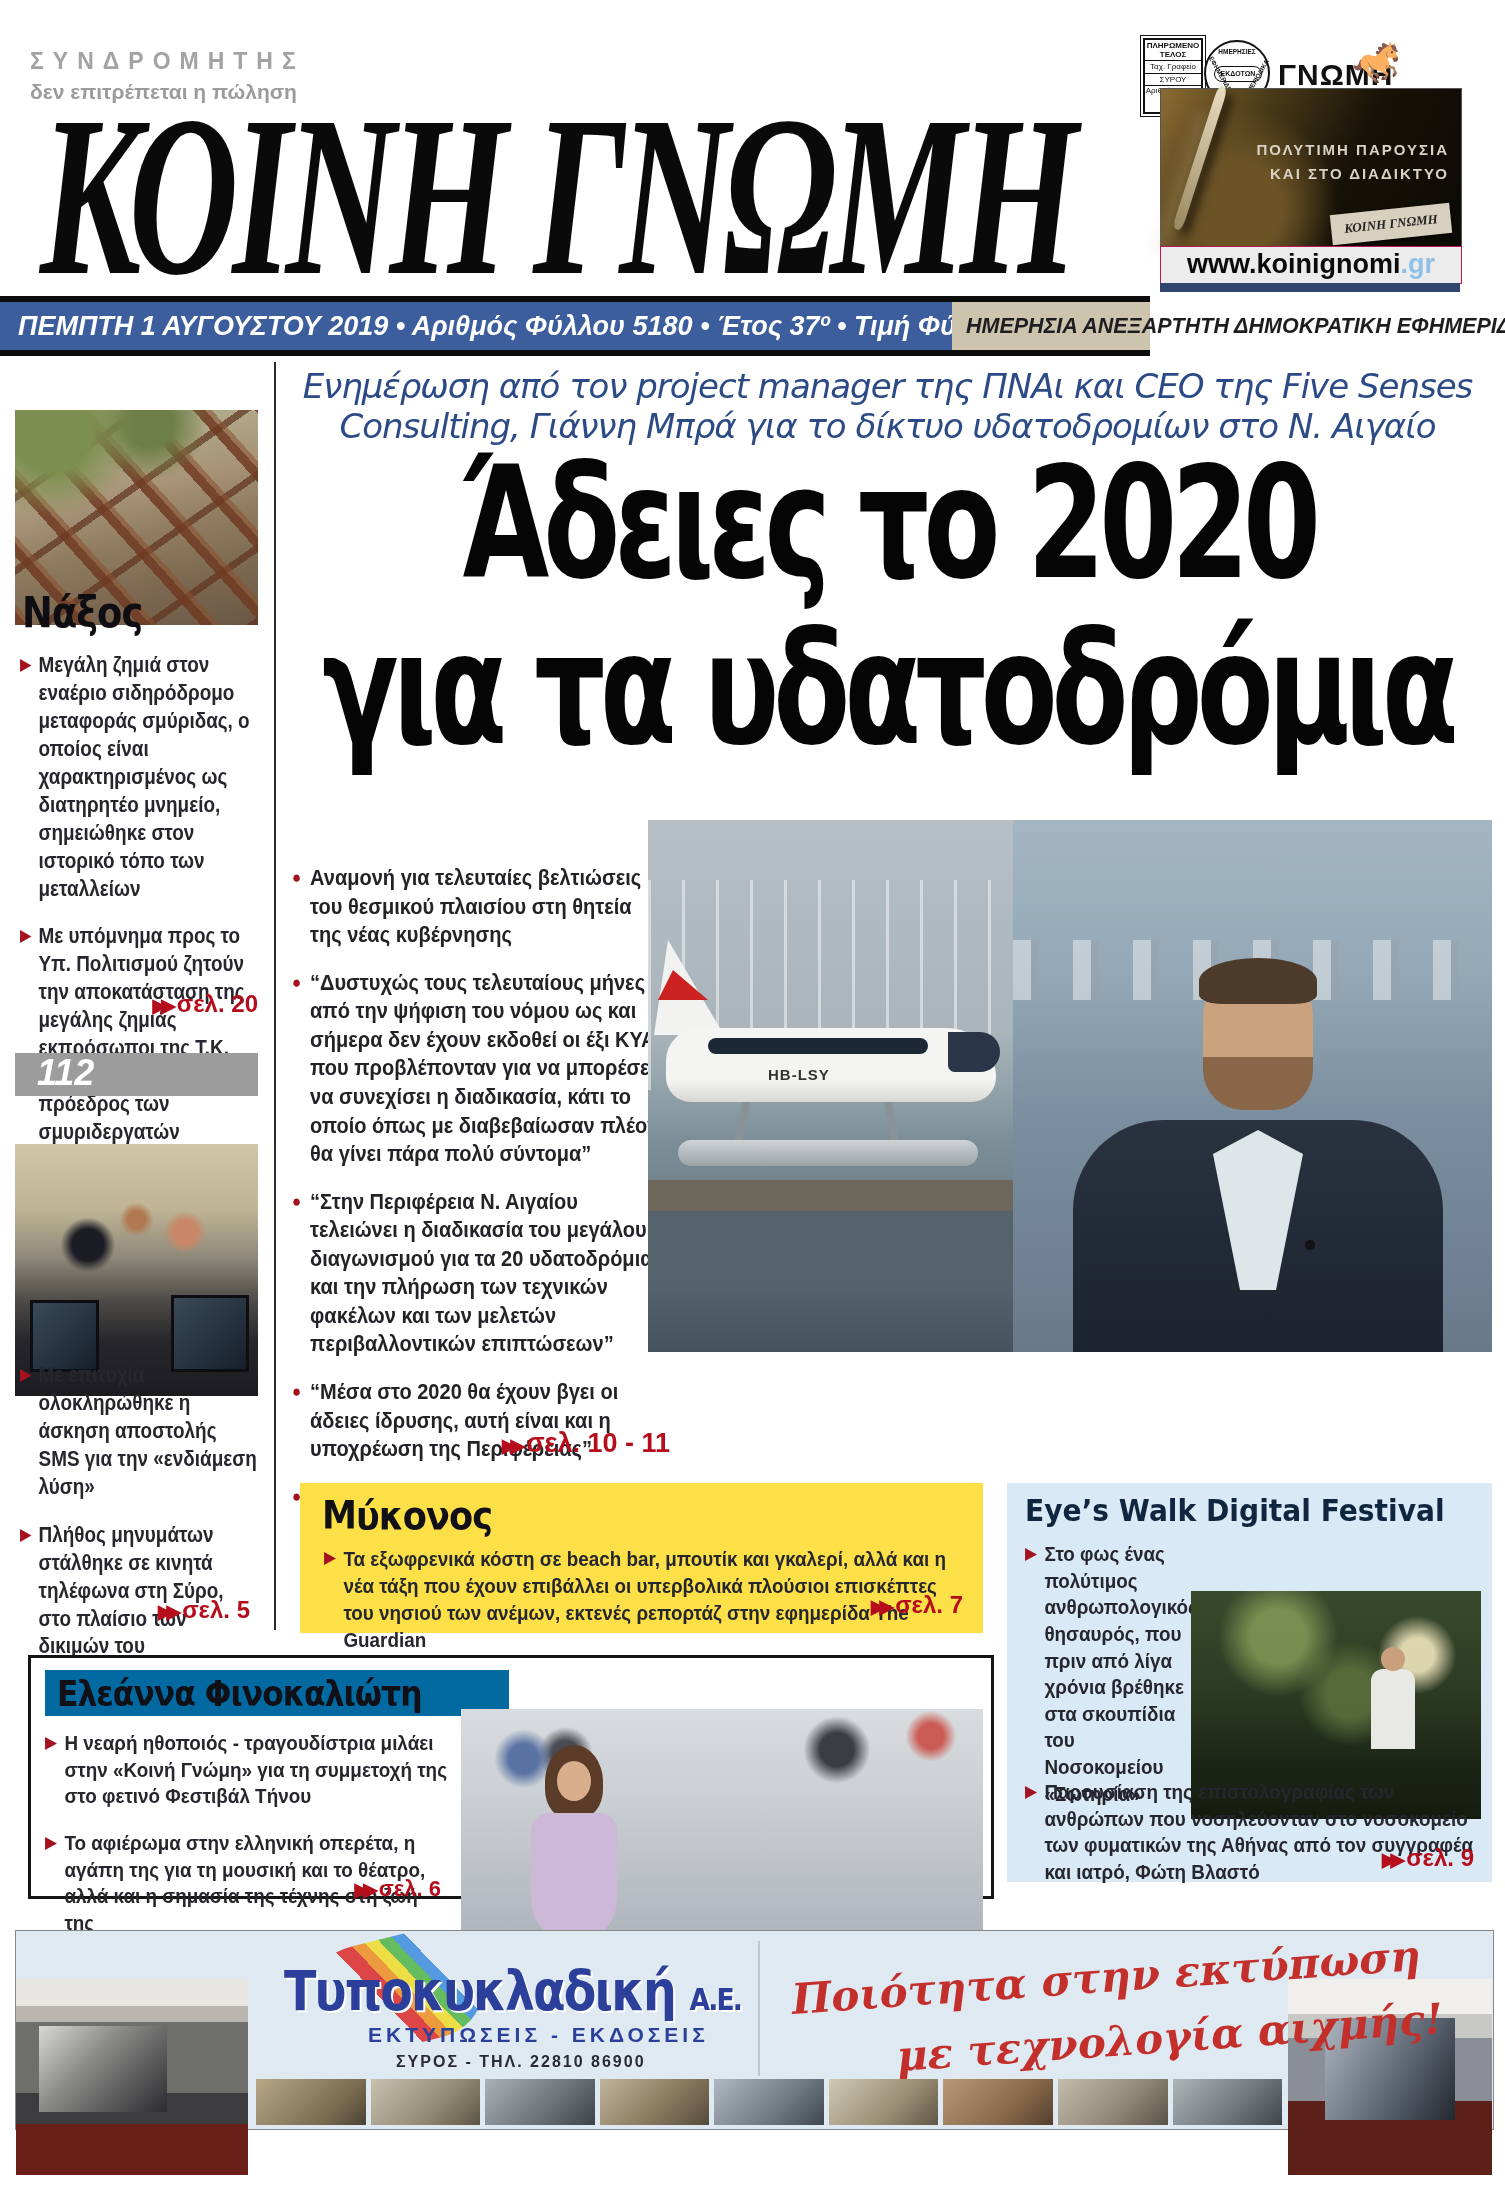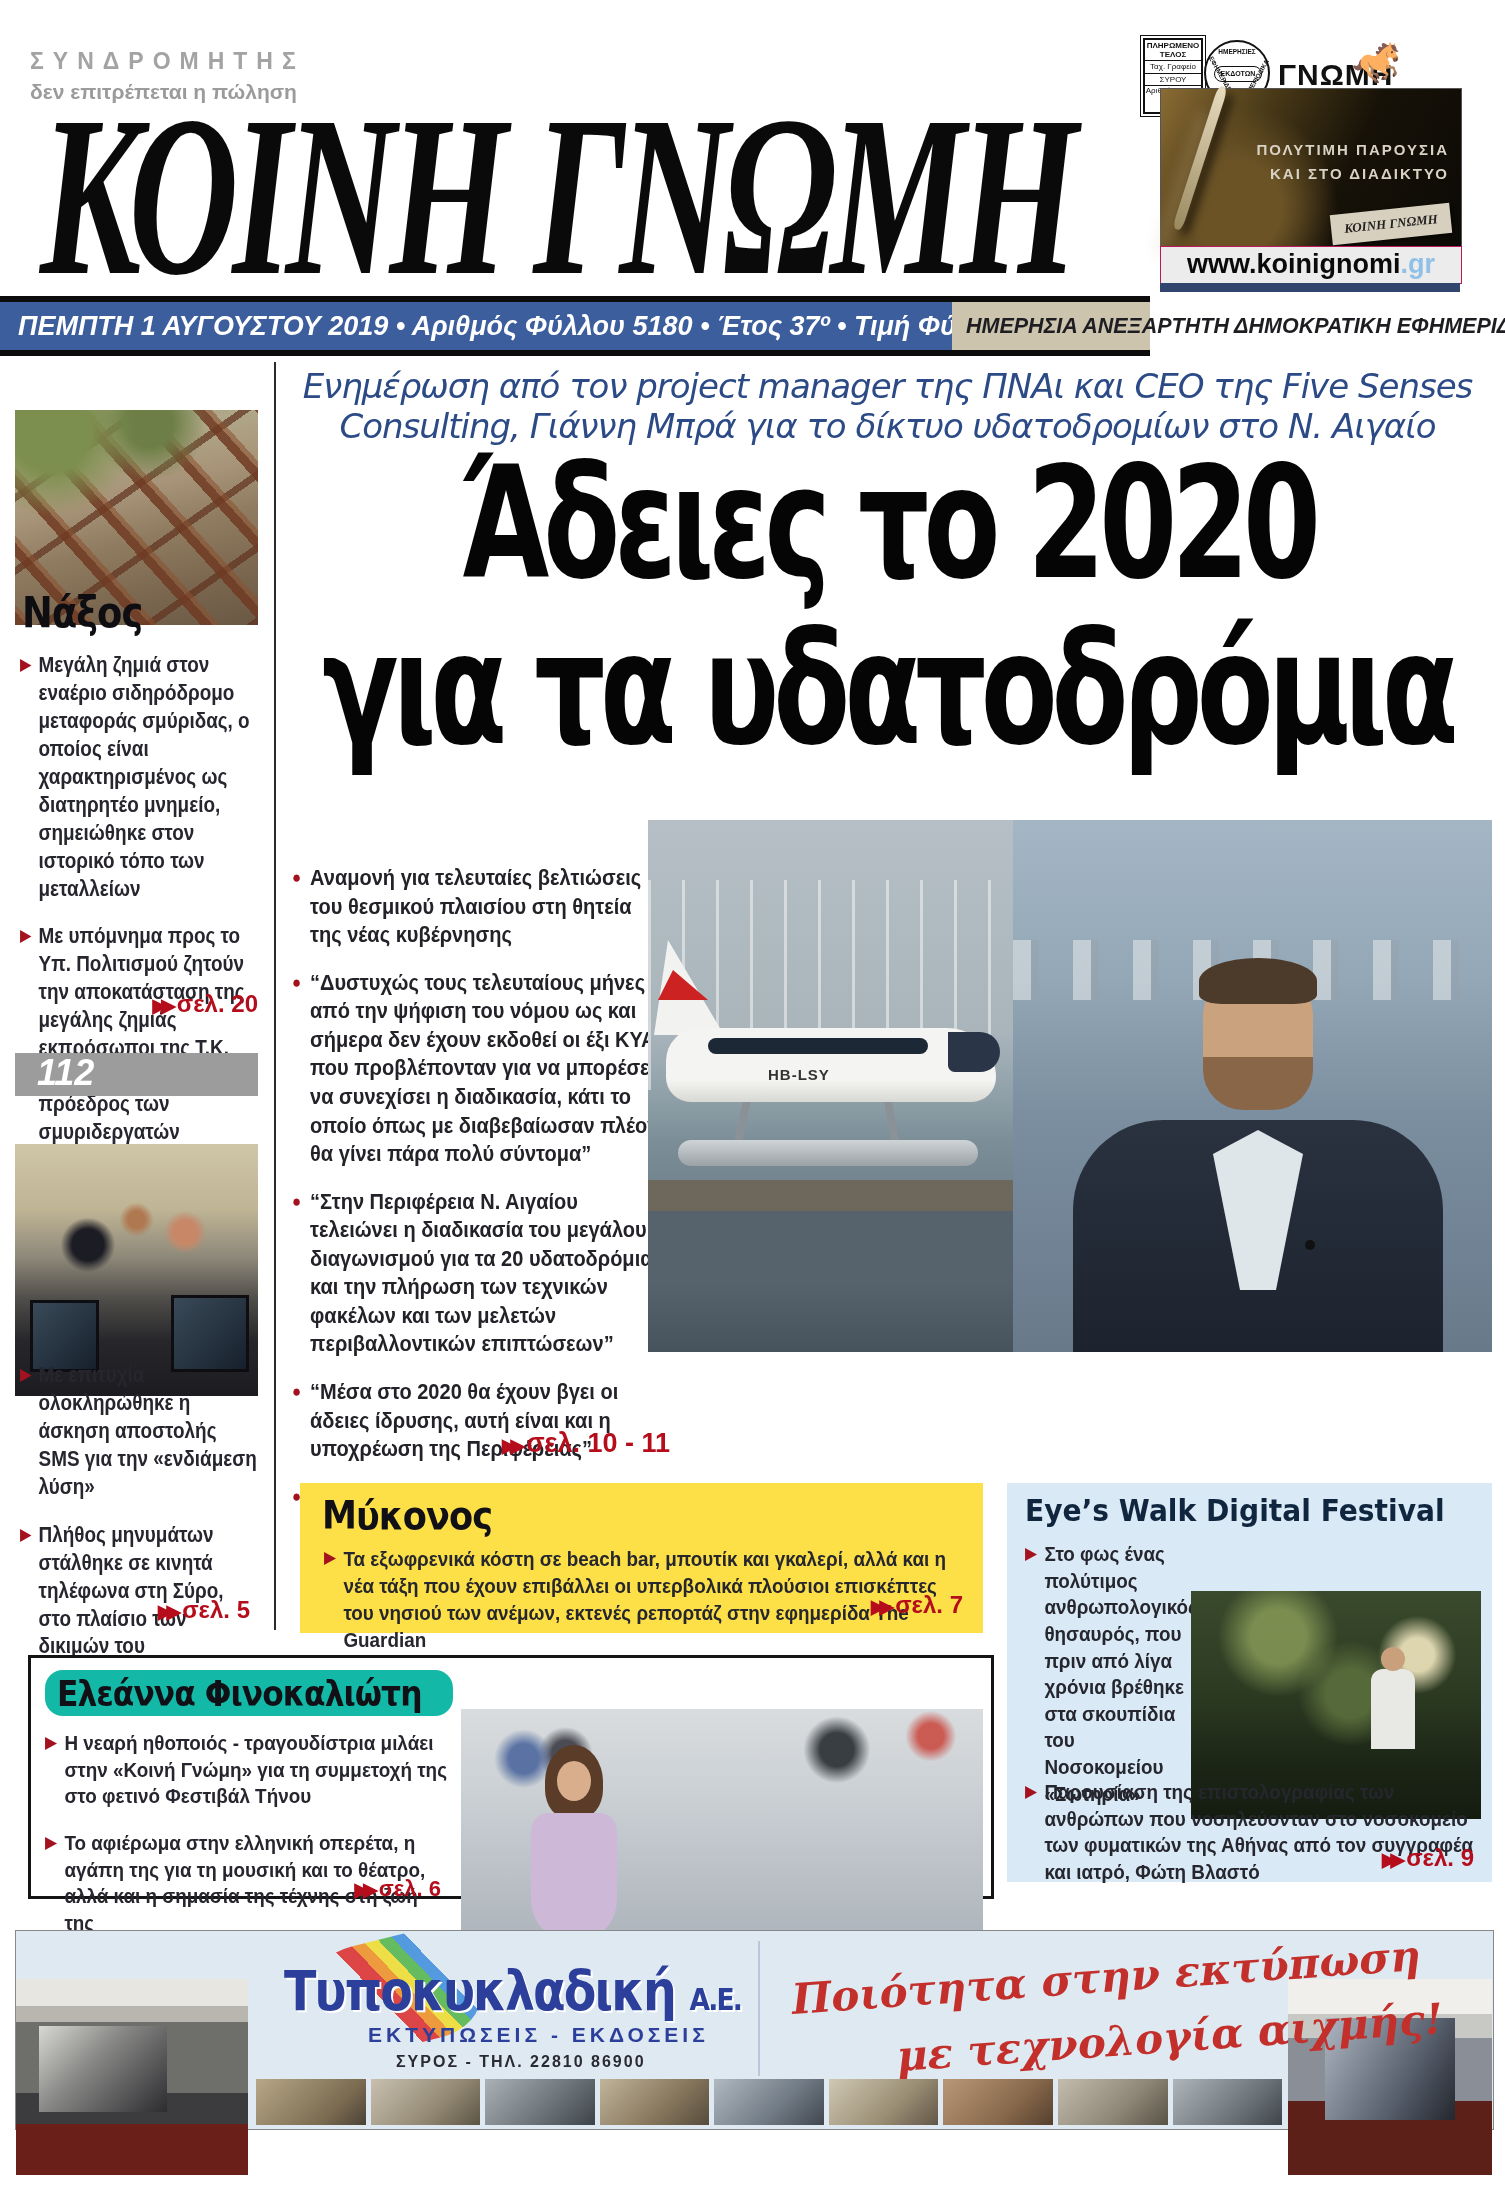--- a/index.html
+++ b/index.html
@@ -149,21 +149,21 @@
         radial-gradient(circle at 55% 45%,rgba(90,110,60,.9) 0 12%,transparent 26%),
         linear-gradient(180deg,#3a4a2c 0%,#2c3a22 45%,#1c2616 75%,#141c10 100%);}
   .ew-person{position:absolute;left:62%;top:34%;width:44px;height:80px;background:#e8e8e4;border-radius:12px 12px 0 0;}
   .ew-person:before{content:"";position:absolute;left:10px;top:-22px;width:24px;height:24px;border-radius:50%;background:#caa07c;}
   .ew-b2{position:absolute;left:18px;top:296px;width:500px;transform:scaleX(.92);transform-origin:left top;}
   .ew-pref{position:absolute;right:18px;bottom:10px;}
   .ew-pref .pref{font-size:24px;}
 
   
   .eleanna{left:28px;top:1655px;width:960px;height:238px;border:3px solid #141414;background:#fff;}
-  .el-titlebar{position:absolute;left:14px;top:12px;width:408px;height:46px;background:#14b8a6;border-radius:18px;}
+  .el-titlebar{position:absolute;left:14px;top:12px;width:464px;height:46px;background:#0369a1;}
   .el-title{position:absolute;left:12px;top:3px;font-size:33px;transform:scale(.95,1.05);transform-origin:left top;letter-spacing:-1px;}
   .el-bullets{position:absolute;left:14px;top:72px;width:440px;transform:scaleX(.92);transform-origin:left top;}
   .el-bullets .sb-text{font-size:20.5px;line-height:1.3;}
   .el-pref{position:absolute;left:250px;top:218px;width:160px;}
   .el-pref .pref{font-size:22px;}
   .ph-girl{left:430px;top:3px;width:522px;height:226px;
       background:
         radial-gradient(circle at 12% 22%,rgba(60,90,150,.8) 0 3%,transparent 6%),
         radial-gradient(circle at 20% 20%,rgba(40,40,50,.8) 0 3%,transparent 6%),
         radial-gradient(circle at 72% 18%,rgba(30,35,40,.85) 0 4%,transparent 8%),

